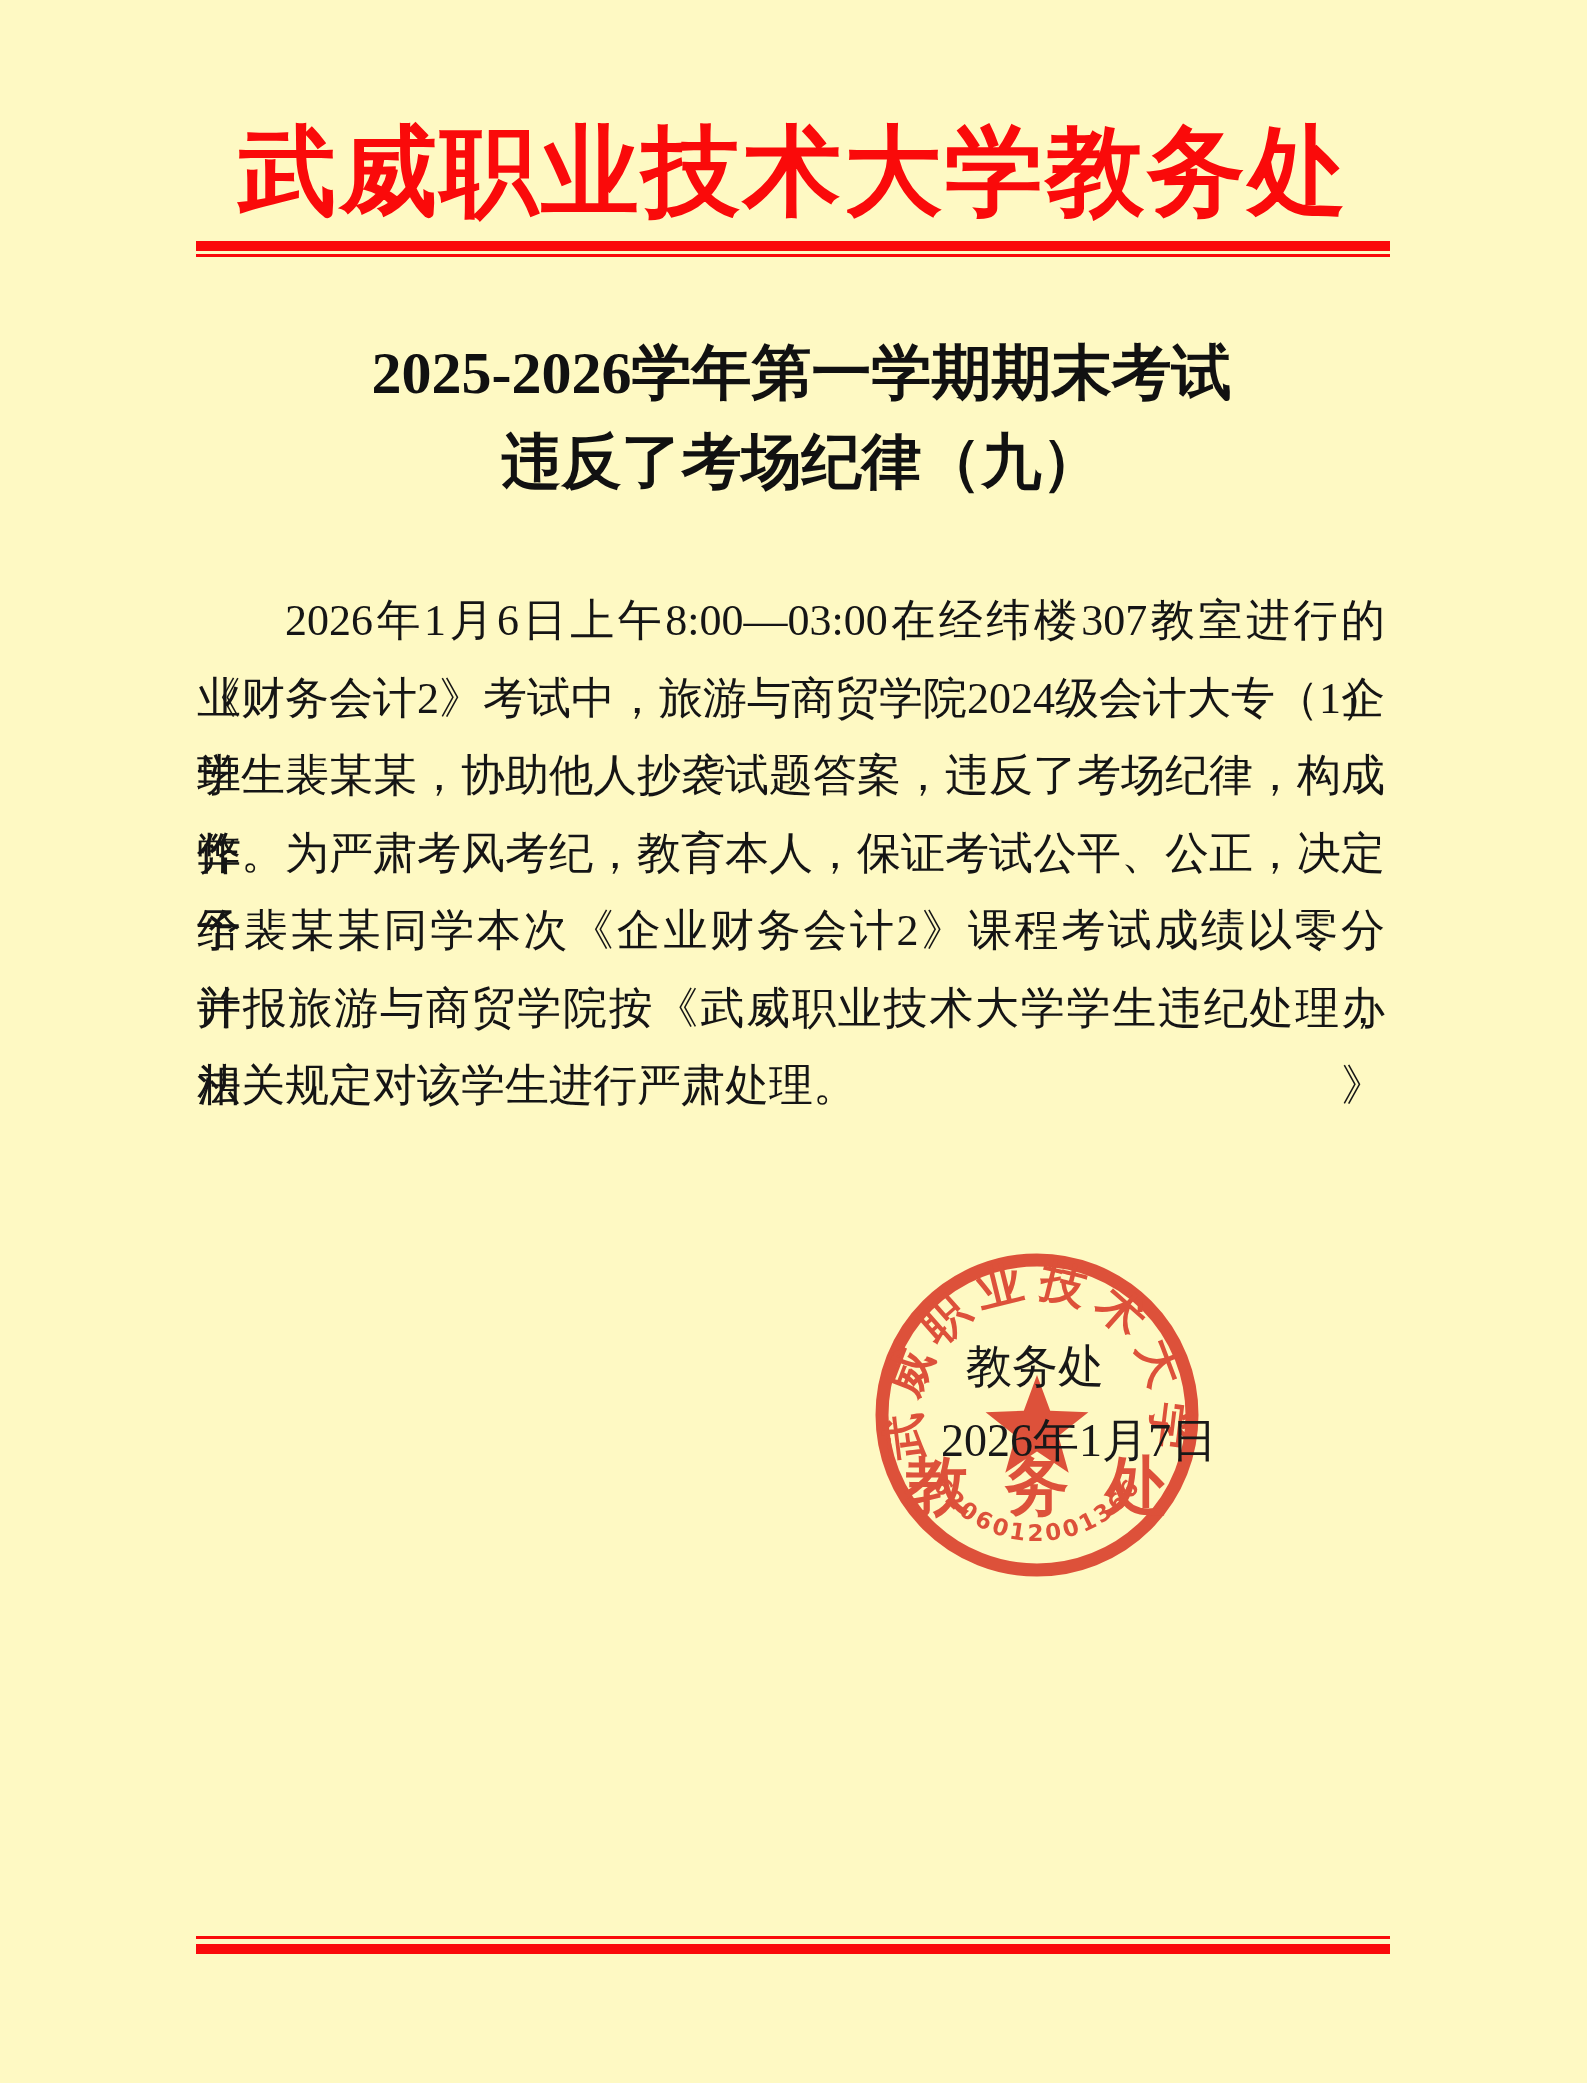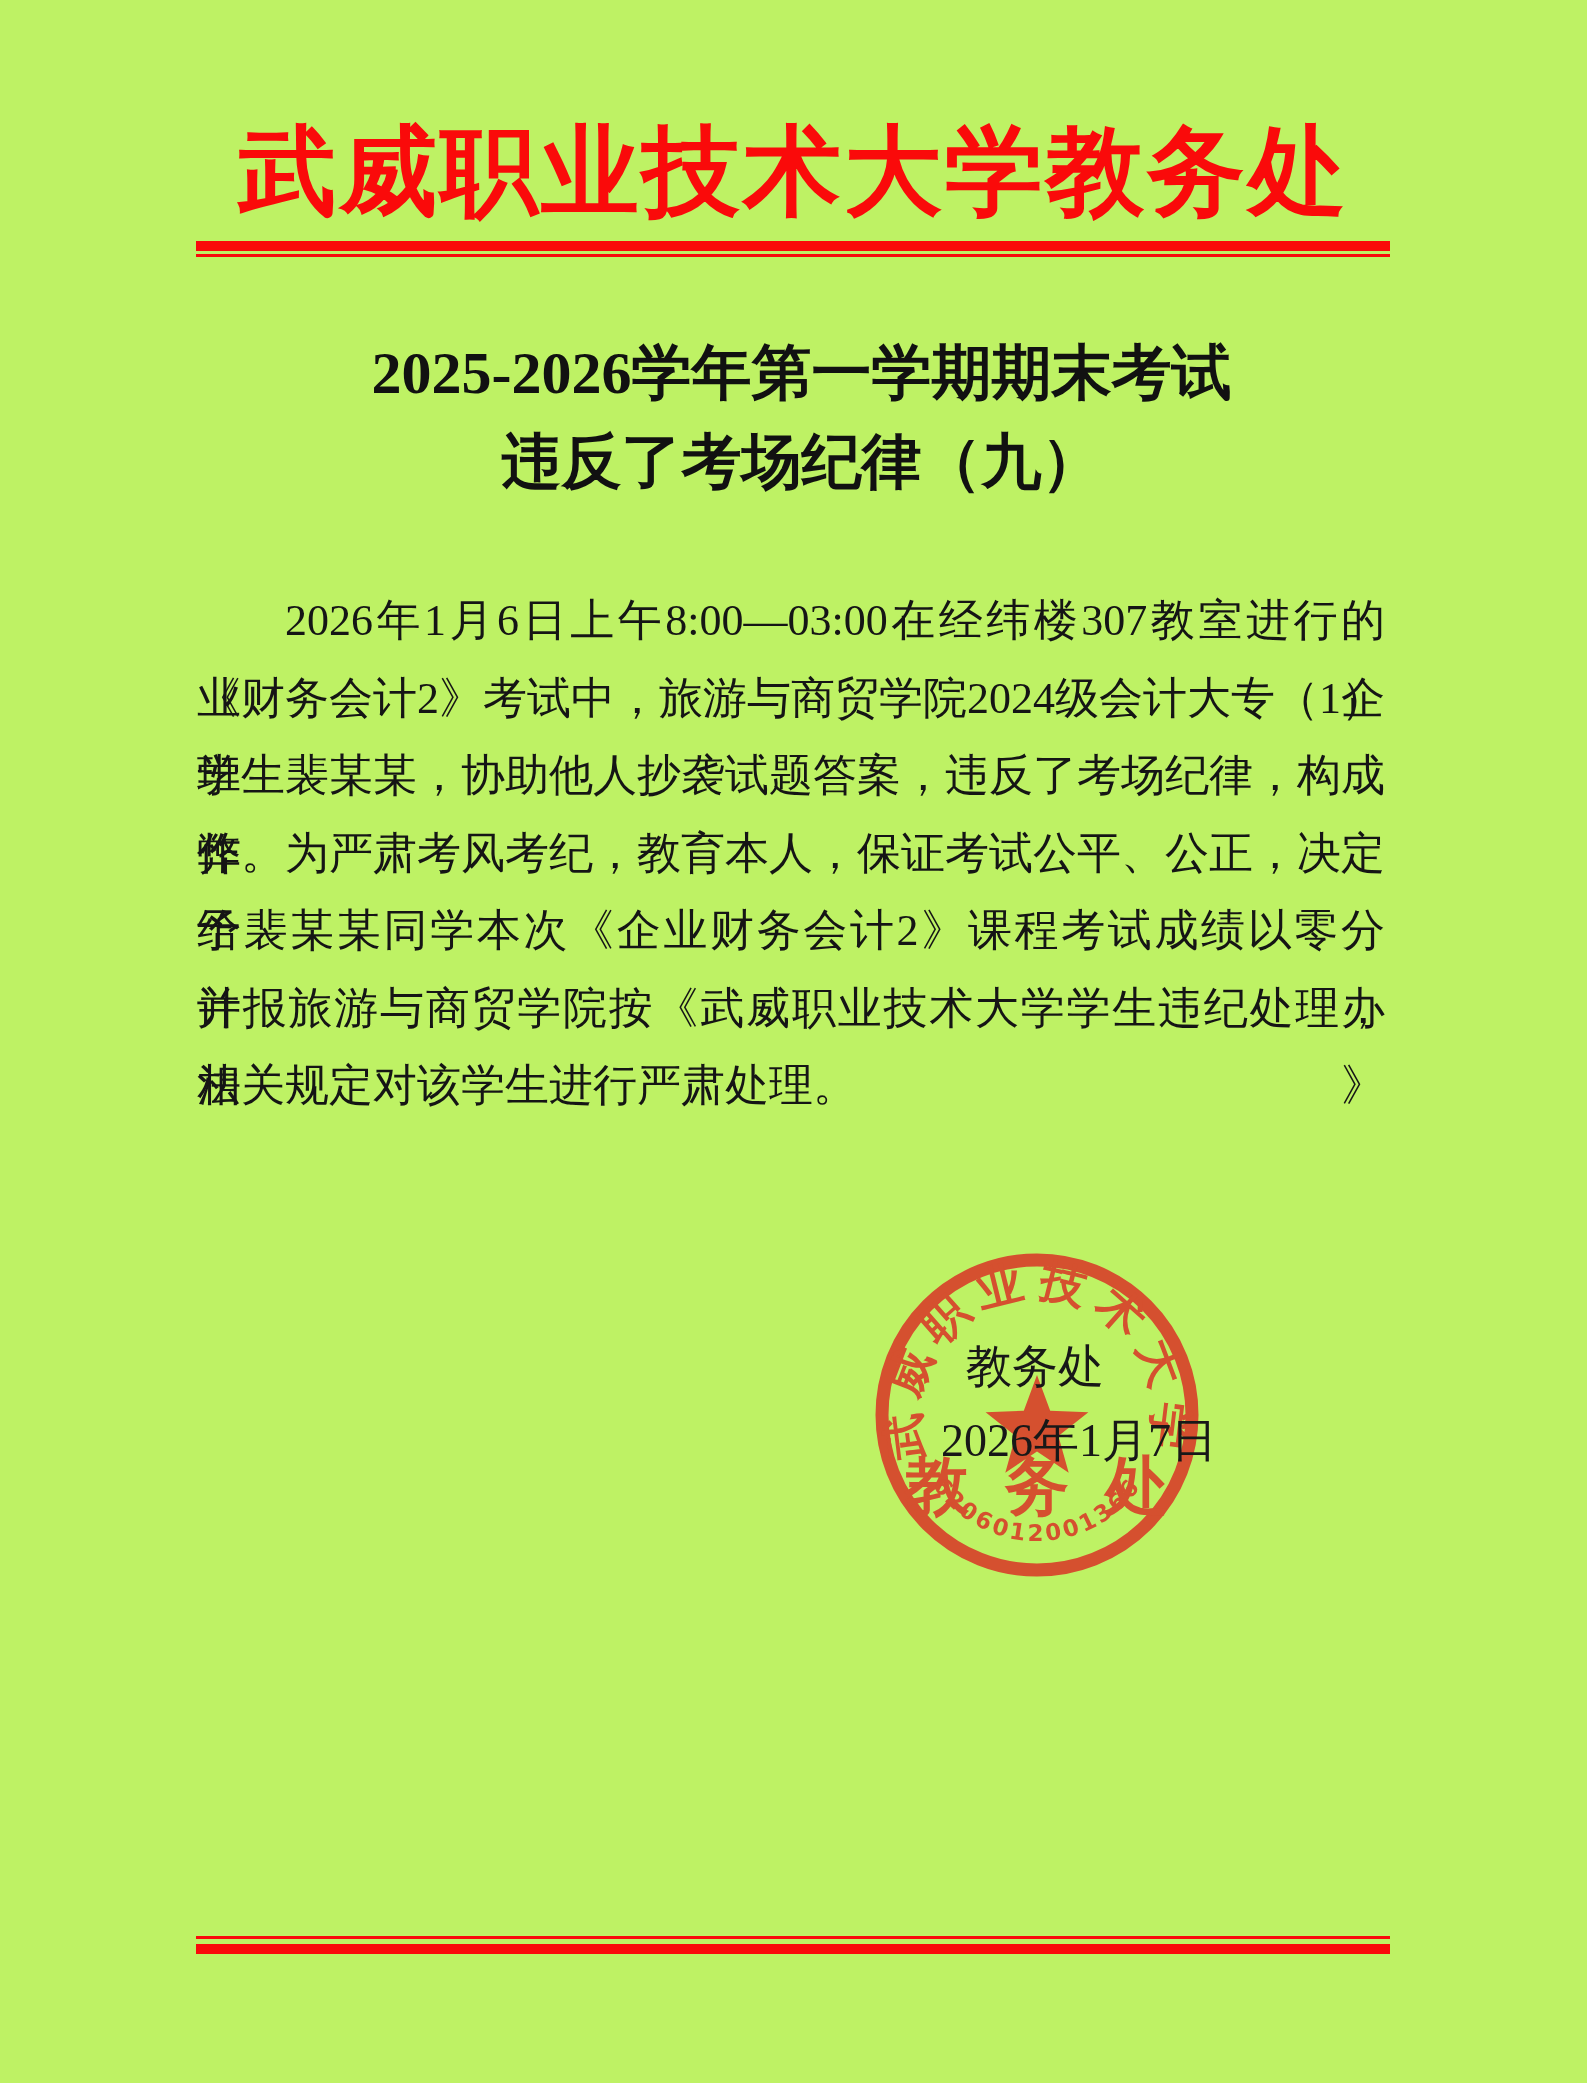--- a/index.html
+++ b/index.html
@@ -1,21 +1,21 @@
 <!DOCTYPE html>
 <html><head>
 <meta charset="utf-8">
 <style>
   html, body { margin: 0; padding: 0; background: #888; }
   .page {
     position: relative;
     width: 1587px;
     height: 2083px;
     margin: 0 auto;
-    background: #bef264;
+    background: #fef9c3;
     font-family: "Liberation Serif", "DejaVu Serif", serif;
     color: #151515;
     overflow: hidden;
   }
 
   
   .org-name {
     position: absolute;
     top: 112px; left: 0; right: 0;
     text-align: center;

